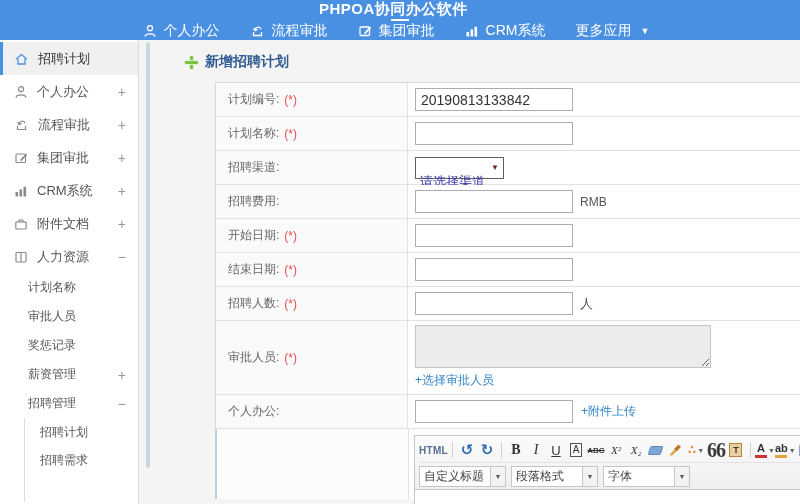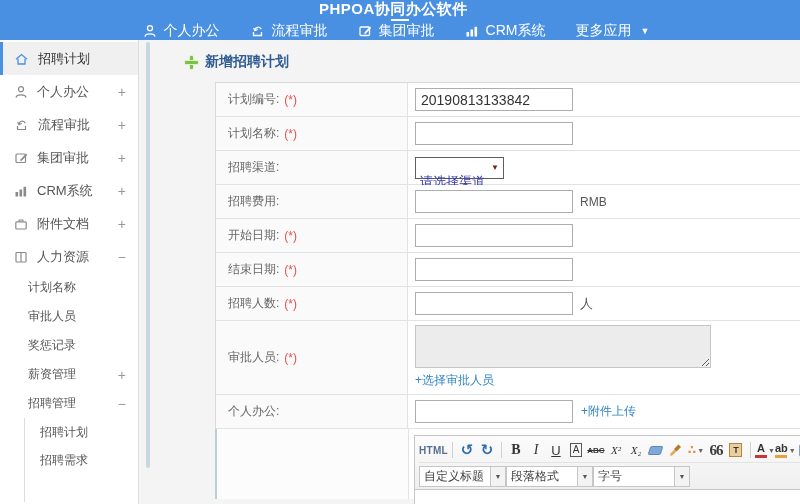--- a/index.html
+++ b/index.html
@@ -77,29 +77,29 @@
   .b-bold { font-family:"Liberation Serif",serif; font-weight:bold; font-size:14px; }
   .b-italic { font-family:"Liberation Serif",serif; font-style:italic; font-size:14px; }
   .b-under { font-size:13px; text-decoration:underline; }
   .b-border span { border:1px solid #555; font-size:10px; padding:0 2px; line-height:12px; }
   .b-strike { font-size:8px; text-decoration:line-through; font-weight:bold; }
   .b-supsub { font-size:11px; font-style:italic; font-family:"Liberation Serif",serif; }
   .eraser-glyph { width:13px; height:9px; background:#7fa8d9; border:1px solid #5c87b8; border-radius:2px; transform:skewX(-18deg); }
   .broom-glyph { display:block; }
   .b-dots { color:#e08c2e; font-size:12px; font-weight:bold; }
   .mini-caret { font-size:7px; color:#666; margin-left:1px; }
-  .b-quote { font-family:"Liberation Serif",serif; font-weight:bold; font-size:15px; color:#3a3a3a; letter-spacing:-1px;text-align:center; }
+  .b-quote { font-family:"Liberation Serif",serif; font-weight:bold; font-size:20px; color:#3a3a3a; letter-spacing:-1px;text-align:center; }
   .paste-glyph { width:13px; height:14px; border:1px solid #b5853f; background:#e9cf9e; font-size:9px; font-weight:bold; color:#333; display:flex; align-items:center; justify-content:center; }
   .color-btn { display:flex; flex-direction:column; align-items:center; line-height:1; }
   .color-btn .letter { font-size:11px; font-weight:bold; }
   .color-bar { width:12px; height:3px; margin-top:1px; }
   .bar-red { background:#cc3333; }
   .bar-orange { background:#e6a33c; }
   .clip-icon { width:14px; height:13px; border:1px solid #7fa3c9; background:linear-gradient(#cfe0f2,#9dbfe3); border-radius:2px; }
-  .combo { display:inline-flex; height:21px; border:1px solid #c6c6c6; background:#fff; cursor:pointer; flex:0 0 auto; }
+  .combo { display:inline-flex; height:21px; border:1px solid #c6c6c6; background:#fff; margin-right:5px; cursor:pointer; flex:0 0 auto; }
   .combo .combo-label { display:flex; align-items:center; padding:0 4px; font-size:12px; color:#444; width:70px; white-space:nowrap; overflow:hidden; }
   .combo.wide .combo-label { width:80px; }
   .combo .combo-arrow { width:15px; display:flex; align-items:center; justify-content:center; border-left:1px solid #c6c6c6; background:#f3f3f3; font-size:7px; color:#555; }
   .editor-body { width:442px; height:40px; background:#fff; border:1px solid #c6c6c6; border-top:none; }
 </style>
 </head>
 <body>
 
 <div class="screen">
 
@@ -405,22 +405,22 @@
               </div>
               <div class="tb-row second">
                 <div class="combo">
                   <span class="combo-label">自定义标题</span>
                   <span class="combo-arrow">▼</span>
                 </div>
                 <div class="combo">
                   <span class="combo-label">段落格式</span>
                   <span class="combo-arrow">▼</span>
                 </div>
-                <div class="combo wide">
-                  <span class="combo-label">字号</span>
+                <div class="combo">
+                  <span class="combo-label">字体</span>
                   <span class="combo-arrow">▼</span>
                 </div>
 
               </div>
             </div>
             <div class="editor-body"></div>
           </div>
         </div>
 
       </div>

